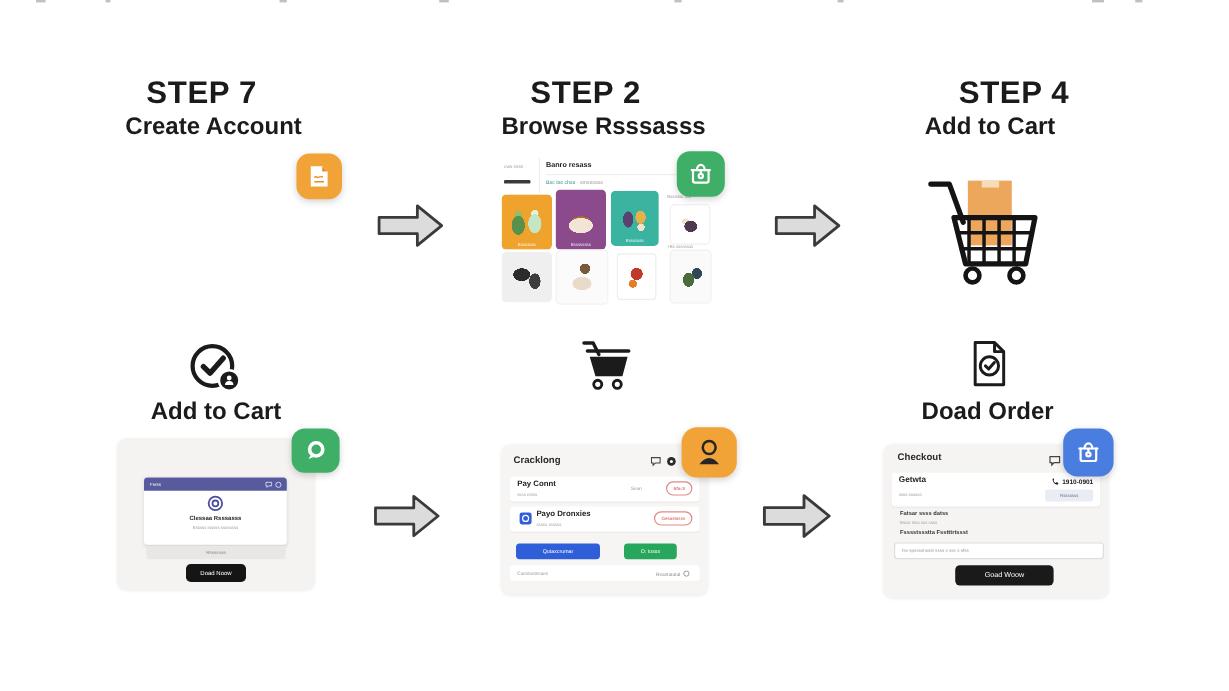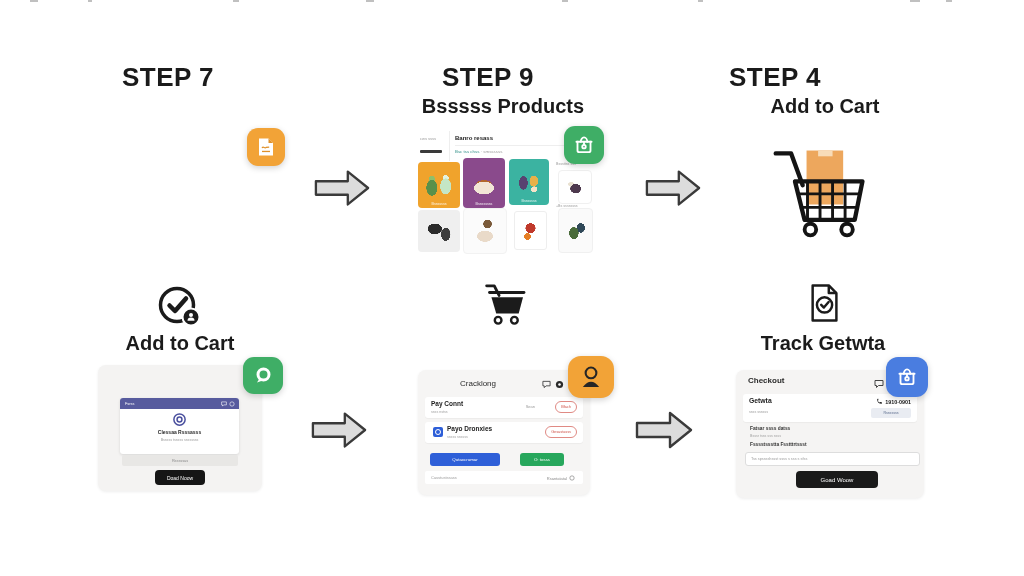--- a/index.html
+++ b/index.html
@@ -102,21 +102,21 @@
   .cc-title{position:absolute;left:0;top:31px;width:100%;text-align:center;font-size:5px;font-weight:bold;color:#2a2a2a;}
   .cc-sub{position:absolute;left:0;top:40px;width:100%;text-align:center;font-size:3.6px;color:#9a9a9a;}
   .cc-pill{position:absolute;left:24px;top:90px;width:116px;height:11px;background:#e8e7e5;border-radius:2px;
     display:flex;align-items:center;justify-content:center;font-size:3.8px;color:#8a8a8a;}
   .cc-btn{position:absolute;left:57px;top:105px;width:50px;height:15px;background:#151515;border-radius:4px;
     display:flex;align-items:center;justify-content:center;font-size:5px;color:#fff;}
 
   
   .checkout-card{position:absolute;left:418px;top:370px;width:172px;height:125px;background:#f6f5f4;
     border-radius:8px;box-shadow:0 1px 3px rgba(0,0,0,.07);}
-  .ck-header{position:absolute;left:10px;top:9px;font-size:8px;font-weight:normal;color:#2a2a2a;margin-left:32px;}
+  .ck-header{position:absolute;left:10px;top:9px;font-size:8px;font-weight:bold;color:#2a2a2a;}
   .ck-hicons{position:absolute;right:26px;top:10px;display:flex;gap:4px;align-items:center;}
   .ck-row{position:absolute;left:7px;width:158px;height:21px;background:#fff;border-radius:3px;
     box-shadow:0 1px 1px rgba(0,0,0,.04);}
   .ck-row .r-title{position:absolute;left:6px;top:3px;font-size:6.5px;font-weight:bold;color:#222;}
   .ck-row .r-sub{position:absolute;left:6px;top:13px;font-size:3.6px;color:#a0a0a0;}
   .ck-note{position:absolute;right:48px;top:7px;font-size:4px;color:#9a9a9a;}
   .pill-red{position:absolute;right:6px;top:4px;height:10px;padding:0 5px;border:1px solid #e08a84;
     border-radius:6px;display:flex;align-items:center;font-size:3.8px;color:#d05248;background:#fff;}
   .ck-payicon{position:absolute;left:8px;top:5px;width:10px;height:10px;border-radius:2px;background:var(--btn-blue);
     display:flex;align-items:center;justify-content:center;}
@@ -162,37 +162,38 @@
   <div class="edge-mark" style="left:30px;width:8px;"></div>
   <div class="edge-mark" style="left:88px;width:4px;"></div>
   <div class="edge-mark" style="left:233px;width:6px;"></div>
   <div class="edge-mark" style="left:366px;width:8px;"></div>
   <div class="edge-mark" style="left:562px;width:6px;"></div>
   <div class="edge-mark" style="left:698px;width:5px;"></div>
   <div class="edge-mark" style="left:910px;width:10px;"></div>
   <div class="edge-mark" style="left:946px;width:6px;"></div>
 
   <div class="step-label" style="left:93px;top:62px;width:150px;">STEP 7</div>
+  <div class="step-title" style="left:78px;top:95px;width:200px;">Create Account</div>
 
 
   <div class="badge badge-orange" style="left:247px;top:128px;width:38px;height:38px;">
     <svg width="24" height="24" viewBox="0 0 24 24">
       <path d="M5,3.5 h9.5 l4.5,4.5 v12.5 h-14 z" fill="#ffffff"></path>
       <path d="M14.5,3.5 l4.5,4.5 h-4.5 z" fill="#e0912a"></path>
       <path d="M8,13 c1.5,-2.4 2.6,1.2 4.2,-0.6 l3,-0.2" stroke="#e0912a" stroke-width="1.2" fill="none"></path>
       <rect x="8" y="15.8" width="8" height="1.3" fill="#e0912a"></rect>
     </svg>
   </div>
 
   <svg class="arrow" style="left:313px;top:168px;" width="58" height="40" viewBox="0 0 60 40">
     <polygon points="3,13 36,13 36,3 57,20 36,37 36,27 3,27" fill="#dcdcdc" stroke="#3a3a3a" stroke-width="2.4" stroke-linejoin="round"></polygon>
   </svg>
 
-  <div class="step-label" style="left:413px;top:62px;width:150px;">STEP 9</div>
-  <div class="step-title" style="left:403px;top:95px;width:200px;">Bsssss Products</div>
+  <div class="step-label" style="left:413px;top:62px;width:150px;">STEP 2</div>
+  <div class="step-title" style="left:403px;top:95px;width:200px;">Browse Rsssasss</div>
 
   <div class="browse-card">
     <div class="bc-side-tab">cws ssss</div>
     <div class="bc-side-item"></div>
     <div class="bc-divider"></div>
     <div class="bc-title">Banro resass</div>
     <div class="bc-rule"></div>
     <div class="bc-sub">
       <span class="lnk">Bsc tss chss</span>
       <span class="rest">· smssssss</span>
@@ -224,21 +225,21 @@
       <path d="M9,9 a3,4 0 0 1 6,0"></path>
       <circle cx="12" cy="13.5" r="1.6"></circle>
       <path d="M12,9.5 v2.4"></path>
     </svg>
   </div>
 
   <svg class="arrow" style="left:644px;top:168px;" width="58" height="40" viewBox="0 0 60 40">
     <polygon points="3,13 36,13 36,3 57,20 36,37 36,27 3,27" fill="#dcdcdc" stroke="#3a3a3a" stroke-width="2.4" stroke-linejoin="round"></polygon>
   </svg>
 
-  <div class="step-label" style="left:700px;top:62px;width:150px;">STEP 4</div>
+  <div class="step-label" style="left:770px;top:62px;width:150px;">STEP 4</div>
   <div class="step-title" style="left:745px;top:95px;width:160px;">Add to Cart</div>
 
   <svg class="abs" style="left:768px;top:144px;" width="106" height="94" viewBox="0 0 110 96">
     <rect x="40" y="6" width="38" height="56" fill="#eda75d"></rect>
     <rect x="52" y="6" width="15" height="6" fill="#f8dcb8"></rect>
     <g fill="none" stroke="#141414" stroke-width="4.5" stroke-linejoin="round" stroke-linecap="round">
       <path d="M8,9 H24 L36,42"></path>
       <path d="M28,38 H98 L90,78 H38 Z"></path>
     </g>
     <g fill="none" stroke="#141414" stroke-width="3">
@@ -353,21 +354,21 @@
   <svg class="arrow" style="left:634px;top:410px;" width="60" height="40" viewBox="0 0 60 40">
     <polygon points="3,13 36,13 36,3 57,20 36,37 36,27 3,27" fill="#dcdcdc" stroke="#3a3a3a" stroke-width="2.4" stroke-linejoin="round"></polygon>
   </svg>
 
   <svg class="abs" style="left:806px;top:282px;" width="38" height="42" viewBox="0 0 40 44">
     <path d="M7,3.5 h17 l8,8 v29 h-25 z" fill="#ffffff" stroke="#1b1b1b" stroke-width="2.6" stroke-linejoin="round"></path>
     <path d="M24,3.5 v8 h8" fill="none" stroke="#1b1b1b" stroke-width="2.6" stroke-linejoin="round"></path>
     <circle cx="19.5" cy="24" r="8" fill="none" stroke="#1b1b1b" stroke-width="2.6"></circle>
     <path d="M16,24 l2.8,2.8 l5,-5.8" fill="none" stroke="#1b1b1b" stroke-width="2.6" stroke-linecap="round" stroke-linejoin="round"></path>
   </svg>
-  <div class="step-title" style="left:723px;top:332px;width:200px;">Track Getwta</div>
+  <div class="step-title" style="left:723px;top:332px;width:200px;">Doad Order</div>
 
   <div class="tracking-card">
     <div class="tr-header">Checkout</div>
     <svg class="tr-chat chat-ic" width="10" height="10" viewBox="0 0 10 10">
       <path d="M1,1.5 h8 v5 h-4.5 l-2,2 v-2 h-1.5 z" fill="none" stroke="#444444" stroke-width="1"></path>
     </svg>
 
     <div class="tr-sec">
       <div class="tr-name">Getwta</div>
       <div class="tr-phone">

